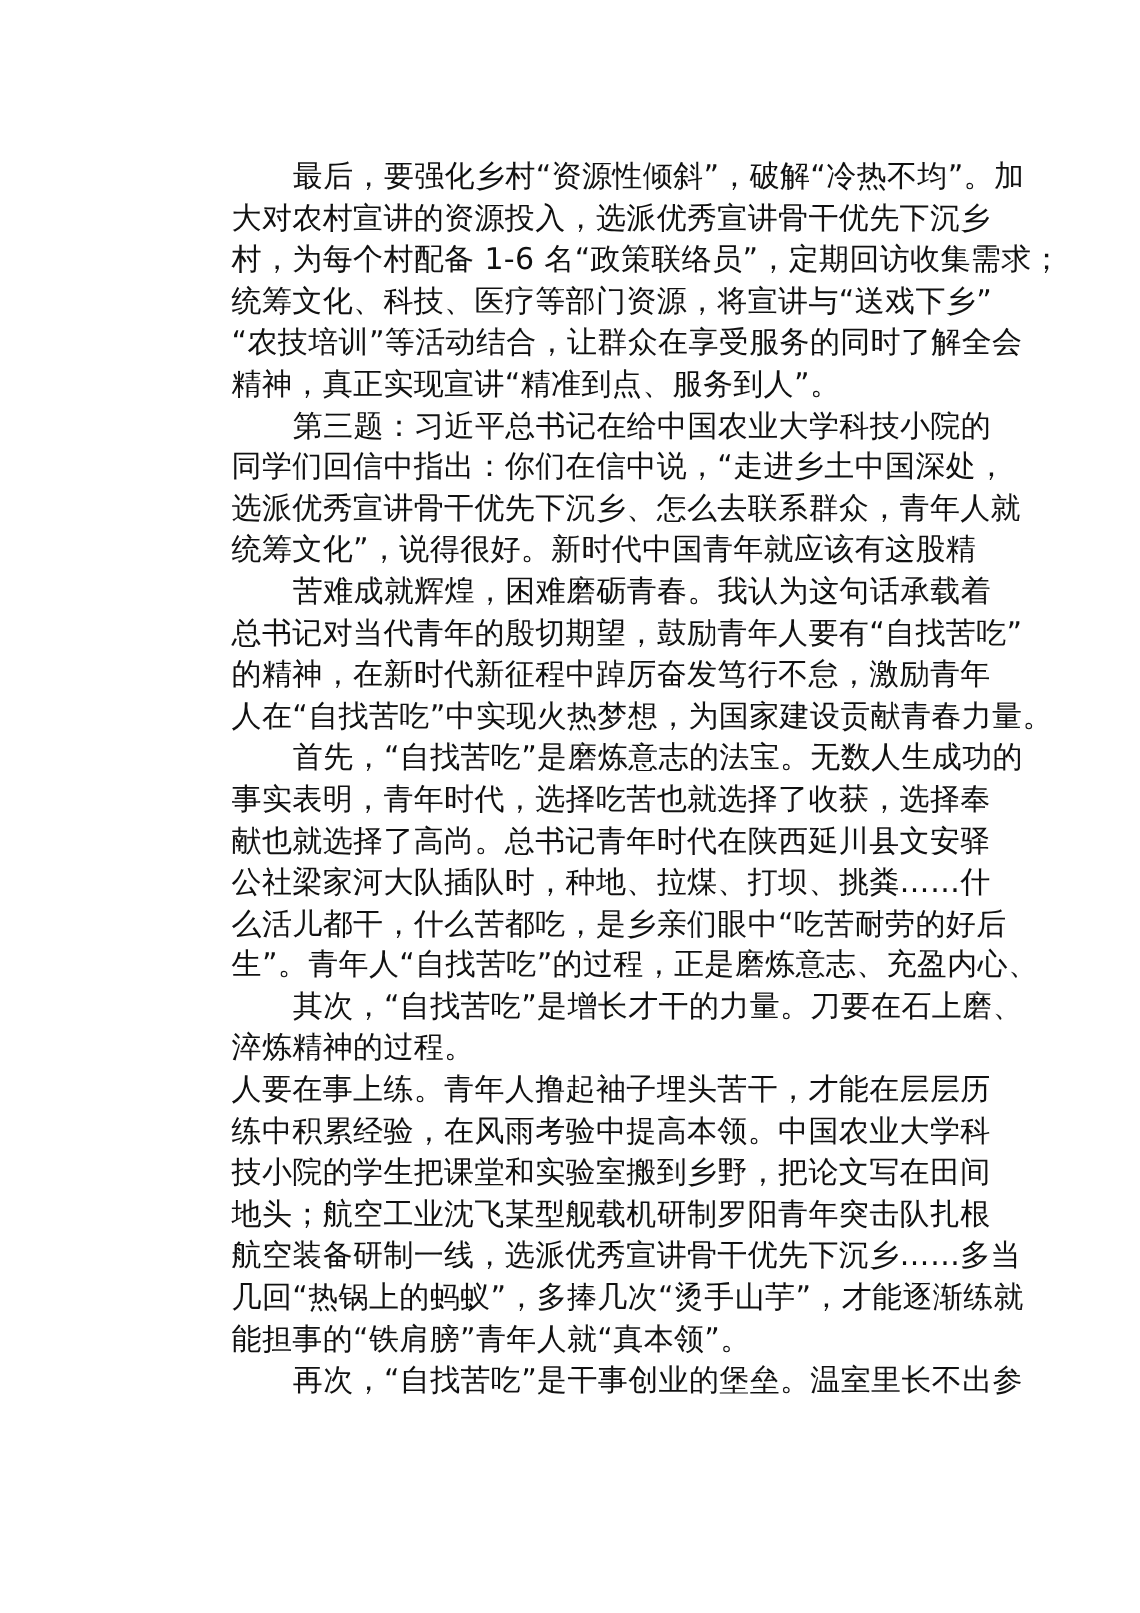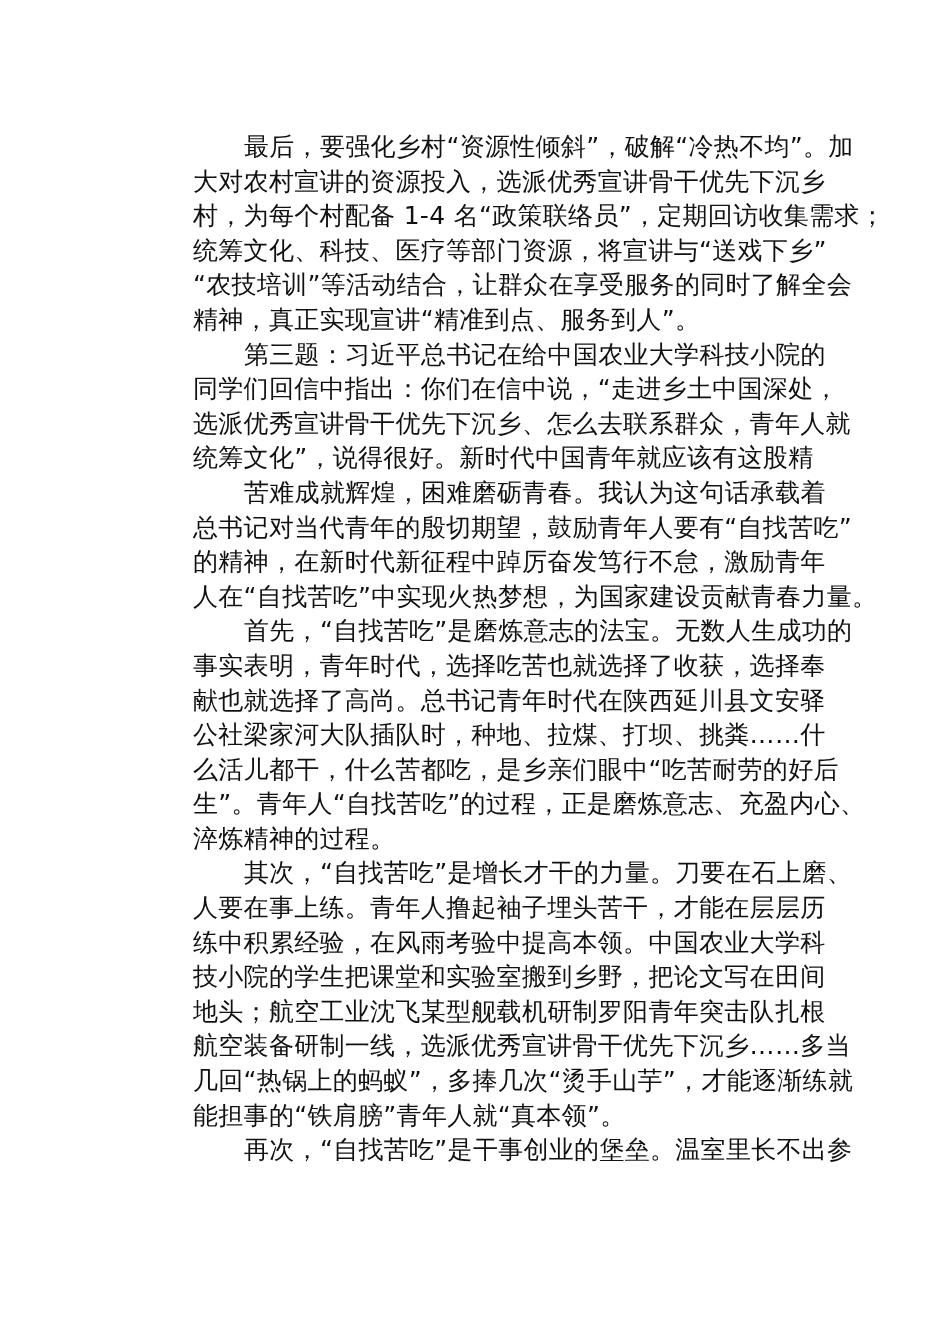--- a/index.html
+++ b/index.html
@@ -43,44 +43,44 @@
     }
   </style>
 </head>
 <body>
 
 <div class="page">
   <div class="text-block">
 
     <span class="line indent">最后，要强化乡村“资源性倾斜”，破解“冷热不均”。加</span>
     <span class="line">大对农村宣讲的资源投入，选派优秀宣讲骨干优先下沉乡</span>
-    <span class="line">村，为每个村配备 1-4 名“政策联络员”，定期回访收集需求；</span>
+    <span class="line">村，为每个村配备 1-6 名“政策联络员”，定期回访收集需求；</span>
     <span class="line">统筹文化、科技、医疗等部门资源，将宣讲与“送戏下乡”</span>
     <span class="line">“农技培训”等活动结合，让群众在享受服务的同时了解全会</span>
     <span class="line">精神，真正实现宣讲“精准到点、服务到人”。</span>
 
     <span class="line indent">第三题：习近平总书记在给中国农业大学科技小院的</span>
     <span class="line">同学们回信中指出：你们在信中说，“走进乡土中国深处，</span>
     <span class="line">选派优秀宣讲骨干优先下沉乡、怎么去联系群众，青年人就</span>
     <span class="line">统筹文化”，说得很好。新时代中国青年就应该有这股精</span>
 
     <span class="line indent">苦难成就辉煌，困难磨砺青春。我认为这句话承载着</span>
     <span class="line">总书记对当代青年的殷切期望，鼓励青年人要有“自找苦吃”</span>
     <span class="line">的精神，在新时代新征程中踔厉奋发笃行不怠，激励青年</span>
     <span class="line">人在“自找苦吃”中实现火热梦想，为国家建设贡献青春力量。</span>
 
     <span class="line indent">首先，“自找苦吃”是磨炼意志的法宝。无数人生成功的</span>
     <span class="line">事实表明，青年时代，选择吃苦也就选择了收获，选择奉</span>
     <span class="line">献也就选择了高尚。总书记青年时代在陕西延川县文安驿</span>
     <span class="line">公社梁家河大队插队时，种地、拉煤、打坝、挑粪……什</span>
     <span class="line">么活儿都干，什么苦都吃，是乡亲们眼中“吃苦耐劳的好后</span>
     <span class="line">生”。青年人“自找苦吃”的过程，正是磨炼意志、充盈内心、</span>
+    <span class="line indent">其次，“自找苦吃”是增长才干的力量。刀要在石上磨、</span>
+
     <span class="line">淬炼精神的过程。</span>
-
-    <span class="line indent">其次，“自找苦吃”是增长才干的力量。刀要在石上磨、</span>
     <span class="line">人要在事上练。青年人撸起袖子埋头苦干，才能在层层历</span>
     <span class="line">练中积累经验，在风雨考验中提高本领。中国农业大学科</span>
     <span class="line">技小院的学生把课堂和实验室搬到乡野，把论文写在田间</span>
     <span class="line">地头；航空工业沈飞某型舰载机研制罗阳青年突击队扎根</span>
     <span class="line">航空装备研制一线，选派优秀宣讲骨干优先下沉乡……多当</span>
     <span class="line">几回“热锅上的蚂蚁”，多捧几次“烫手山芋”，才能逐渐练就</span>
     <span class="line">能担事的“铁肩膀”青年人就“真本领”。</span>
 
     <span class="line indent">再次，“自找苦吃”是干事创业的堡垒。温室里长不出参</span>
 

